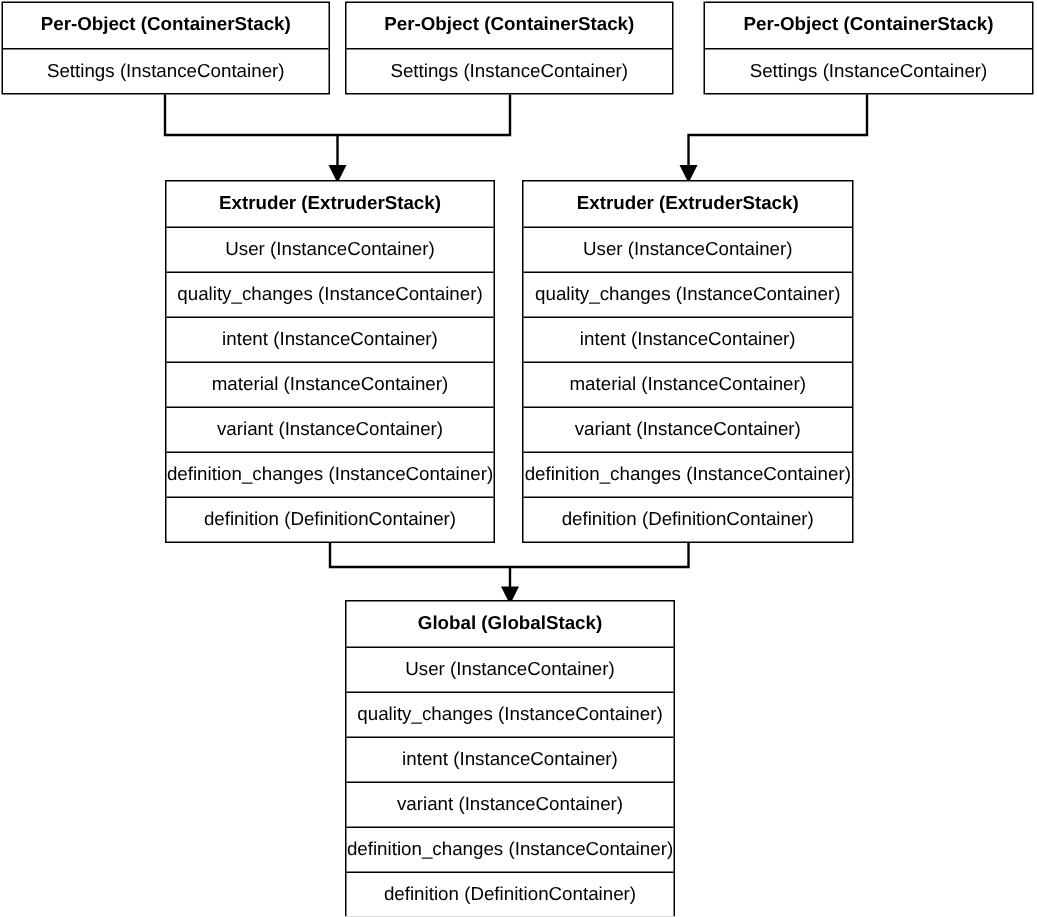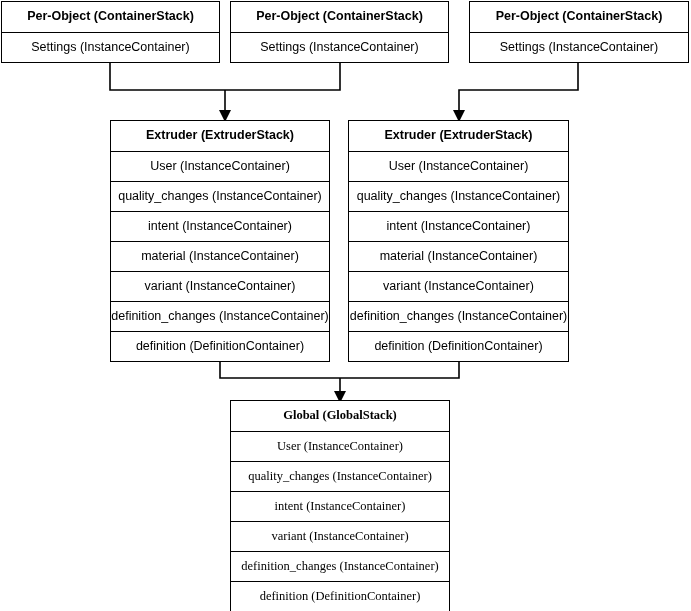--- a/index.html
+++ b/index.html
@@ -108,21 +108,21 @@
     <div class="row header">Extruder (ExtruderStack)</div>
     <div class="row">User (InstanceContainer)</div>
     <div class="row">quality_changes (InstanceContainer)</div>
     <div class="row">intent (InstanceContainer)</div>
     <div class="row">material (InstanceContainer)</div>
     <div class="row">variant (InstanceContainer)</div>
     <div class="row">definition_changes (InstanceContainer)</div>
     <div class="row">definition (DefinitionContainer)</div>
   </div>
 
-  <div class="node" style="left:230px; top:400px; width:220px;font-family:Liberation Serif, serif;">
+  <div class="node" style="left:230px; top:400px; width:220px;">
     <div class="row header">Global (GlobalStack)</div>
     <div class="row">User (InstanceContainer)</div>
     <div class="row">quality_changes (InstanceContainer)</div>
     <div class="row">intent (InstanceContainer)</div>
     <div class="row">variant (InstanceContainer)</div>
     <div class="row">definition_changes (InstanceContainer)</div>
     <div class="row">definition (DefinitionContainer)</div>
   </div>
 
 </div>

